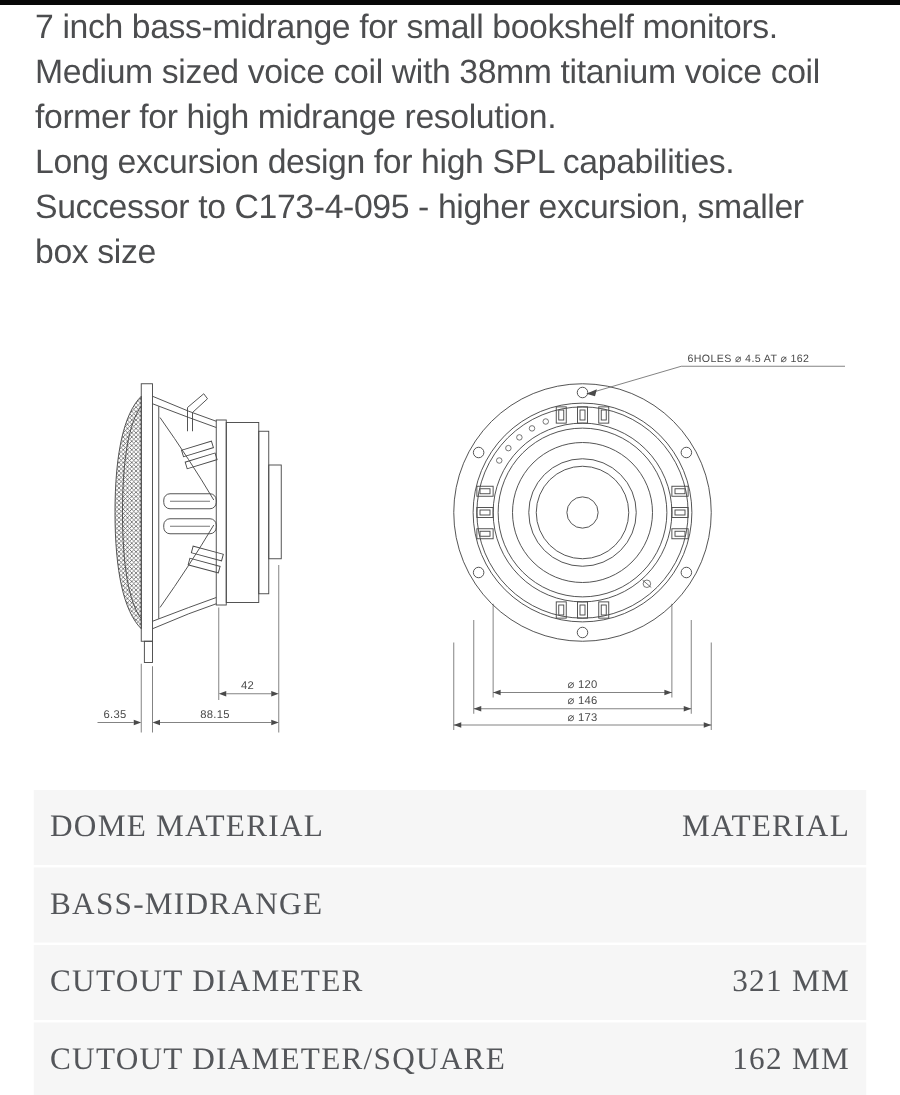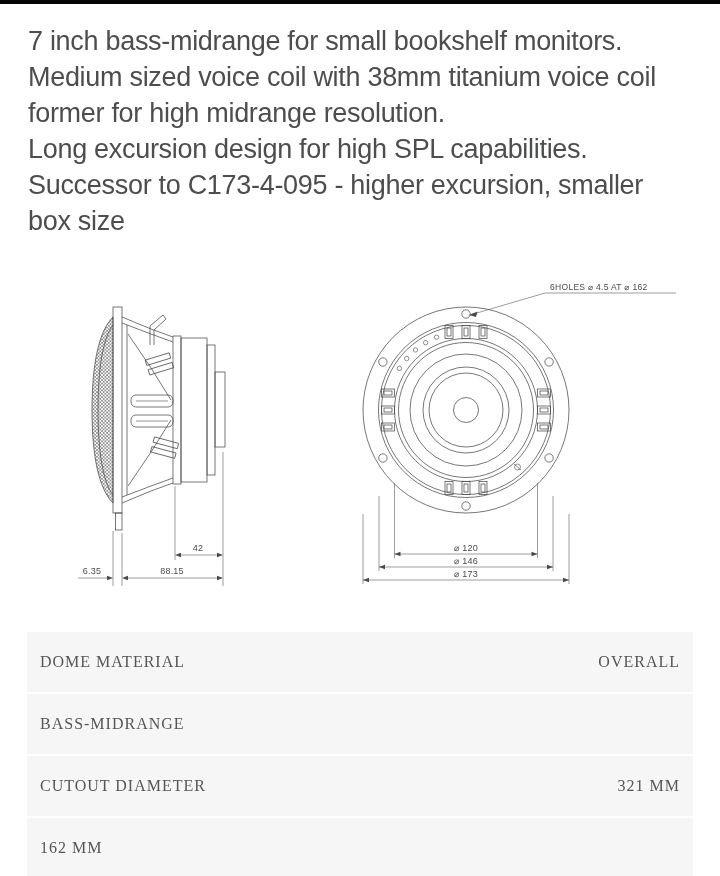--- a/index.html
+++ b/index.html
@@ -2,32 +2,32 @@
 <html><head>
 <meta charset="utf-8">
 <style>
   html,body{margin:0;padding:0;}
   body{
     width:720px;height:876px;overflow:hidden;position:relative;
     background:#ffffff;font-family:"Liberation Sans",sans-serif;
   }
   .top-bar{position:absolute;top:0;left:0;width:720px;height:4px;background:#070707;}
   .description{
-    position:absolute;top:23px;left:28px;width:672px;
+    position:absolute;top:3px;left:28px;width:672px;
     color:#4c4d4f;font-size:27px;line-height:36px;letter-spacing:-0.3px;
   }
   .description p{margin:0;white-space:pre-line;}
   .drawing{position:absolute;top:268px;left:0;width:720px;height:330px;}
   .drawing svg{display:block;}
   .spec-table{position:absolute;top:632px;left:27px;width:666px;}
   .spec-row{
     height:60px;margin-bottom:2px;background:#f6f6f6;
     display:flex;align-items:center;justify-content:space-between;
     padding:0 13px;box-sizing:border-box;
-    font-family:"Liberation Serif",serif;font-size:16px;color:#54565a;letter-spacing:1px;
+    font-family:"Liberation Serif",serif;font-size:25px;color:#54565a;letter-spacing:1px;
   }
   .spec-label{text-align:left;white-space:nowrap;}
   .spec-value{text-align:right;white-space:nowrap;}
   .dim-text{font-family:"Liberation Sans",sans-serif;font-size:9px;fill:#4a4a4a;letter-spacing:0.2px;}
   .note-text{font-family:"Liberation Sans",sans-serif;font-size:8.5px;fill:#4a4a4a;letter-spacing:0.3px;}
 </style>
 </head>
 <body>
 
 <div class="top-bar"></div>
@@ -195,25 +195,26 @@
     </g>
     <text class="dim-text" x="466" y="282.5" text-anchor="middle">⌀ 120</text>
     <text class="dim-text" x="466" y="295.5" text-anchor="middle">⌀ 146</text>
     <text class="dim-text" x="466" y="308.5" text-anchor="middle">⌀ 173</text>
   </svg>
 </div>
 
 <div class="spec-table">
   <div class="spec-row">
     <span class="spec-label">DOME MATERIAL</span>
-    <span class="spec-value">OVERALL</span>
+    <span class="spec-value">MATERIAL</span>
   </div>
   <div class="spec-row">
     <span class="spec-value">BASS-MIDRANGE</span>
   </div>
   <div class="spec-row">
     <span class="spec-label">CUTOUT DIAMETER</span>
     <span class="spec-value">321 MM</span>
   </div>
   <div class="spec-row">
+    <span class="spec-label">CUTOUT DIAMETER/SQUARE</span>
     <span class="spec-value">162 MM</span>
   </div>
 </div>
 
 </body></html>

